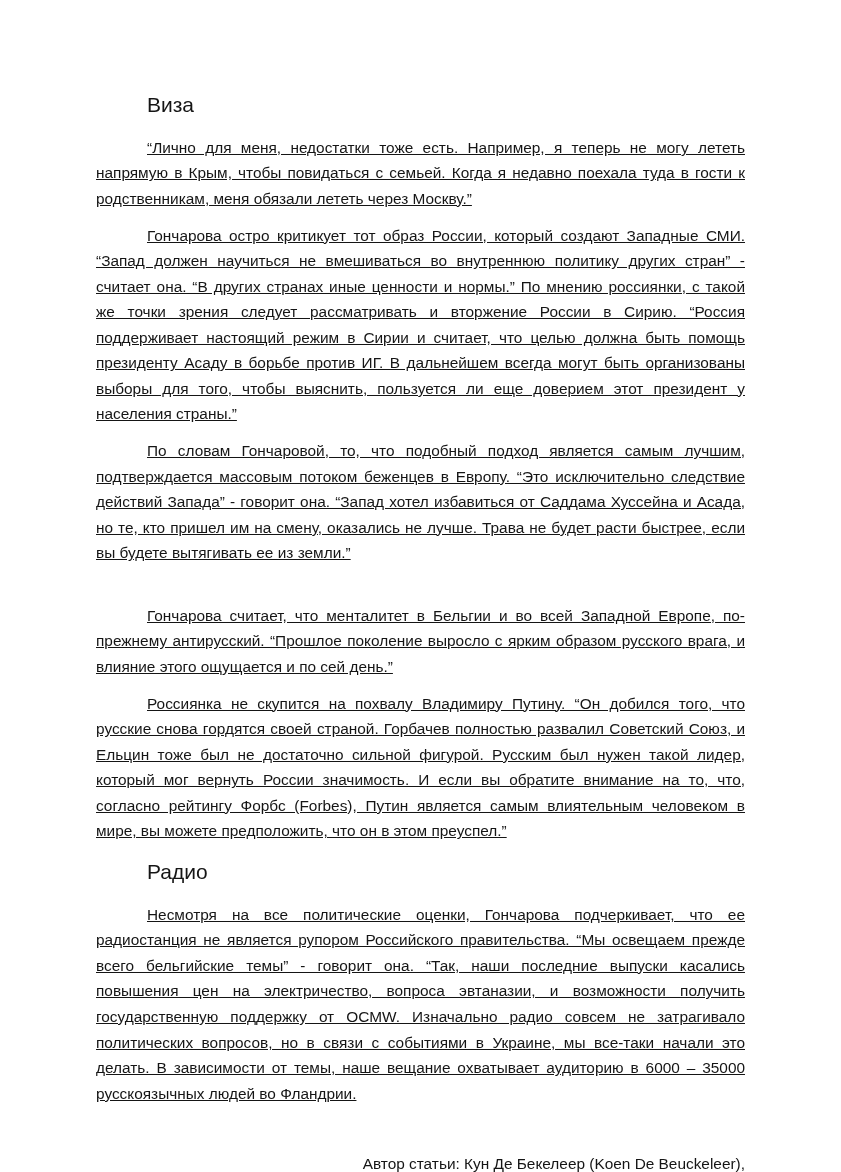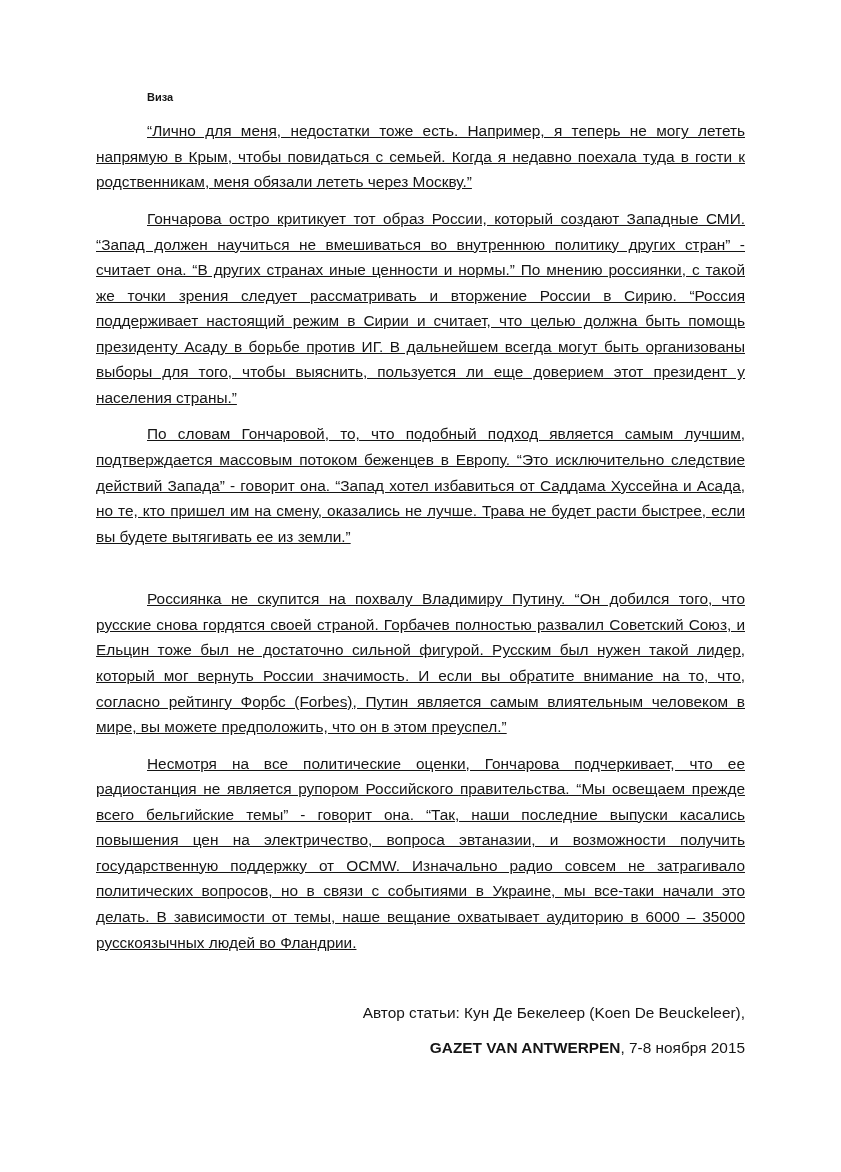--- a/index.html
+++ b/index.html
@@ -14,22 +14,22 @@
       box-sizing: border-box;
       background: #ffffff;
       padding: 88px 96px 40px 96px;
       font-family: "Liberation Sans", "DejaVu Sans", sans-serif;
       font-size: 15.4px;
       line-height: 1.66;
       color: #151515;
       overflow: hidden;
     }
     .heading {
-      font-size: 11px;
-      font-weight: bold;
+      font-size: 21px;
+      font-weight: normal;
       margin: 0 0 12px 0;
       padding-left: 51px;
     }
     .heading.radio {
       margin-top: 4px;
     }
     .para {
       margin: 0 0 11px 0;
       text-align: justify;
       text-indent: 51px;
@@ -58,23 +58,25 @@
   <h2 class="heading">Виза</h2>
 
   <p class="para">“Лично для меня, недостатки тоже есть. Например, я теперь не могу лететь напрямую в Крым, чтобы повидаться с семьей. Когда я недавно поехала туда в гости к родственникам, меня обязали лететь через Москву.”</p>
 
   <p class="para">Гончарова остро критикует тот образ России, который создают Западные СМИ. “Запад должен научиться не вмешиваться во внутреннюю политику других стран” - считает она. “В других странах иные ценности и нормы.” По мнению россиянки, с такой же точки зрения следует рассматривать и вторжение России в Сирию. “Россия поддерживает настоящий режим в Сирии и считает, что целью должна быть помощь президенту Асаду в борьбе против ИГ. В дальнейшем всегда могут быть организованы выборы для того, чтобы выяснить, пользуется ли еще доверием этот президент у населения страны.”</p>
 
   <p class="para">По словам Гончаровой, то, что подобный подход является самым лучшим, подтверждается массовым потоком беженцев в Европу. “Это исключительно следствие действий Запада” - говорит она. “Запад хотел избавиться от Саддама Хуссейна и Асада, но те, кто пришел им на смену, оказались не лучше. Трава не будет расти быстрее, если вы будете вытягивать ее из земли.”</p>
 
   <div class="empty-line"></div>
 
+  <p class="para">Гончарова считает, что менталитет в Бельгии и во всей Западной Европе, по-прежнему антирусский. “Прошлое поколение выросло с ярким образом русского врага, и влияние этого ощущается и по сей день.”</p>
 
   <p class="para">Россиянка не скупится на похвалу Владимиру Путину. “Он добился того, что русские снова гордятся своей страной. Горбачев полностью развалил Советский Союз, и Ельцин тоже был не достаточно сильной фигурой. Русским был нужен такой лидер, который мог вернуть России значимость. И если вы обратите внимание на то, что, согласно рейтингу Форбс (Forbes), Путин является самым влиятельным человеком в мире, вы можете предположить, что он в этом преуспел.”</p>
 
+  <h2 class="heading radio">Радио</h2>
 
   <p class="para">Несмотря на все политические оценки, Гончарова подчеркивает, что ее радиостанция не является рупором Российского правительства. “Мы освещаем прежде всего бельгийские темы” - говорит она. “Так, наши последние выпуски касались повышения цен на электричество, вопроса эвтаназии, и возможности получить государственную поддержку от OCMW. Изначально радио совсем не затрагивало политических вопросов, но в связи с событиями в Украине, мы все-таки начали это делать. В зависимости от темы, наше вещание охватывает аудиторию в 6000 – 35000 русскоязычных людей во Фландрии.</p>
 
   <div class="footer-gap"></div>
 
   <p class="footer-line">Автор статьи: Кун Де Бекелеер (Koen De Beuckeleer),</p>
 
   <p class="footer-line"><strong>GAZET VAN ANTWERPEN</strong><span>, 7-8 ноября 2015</span></p>
 
 </div>

